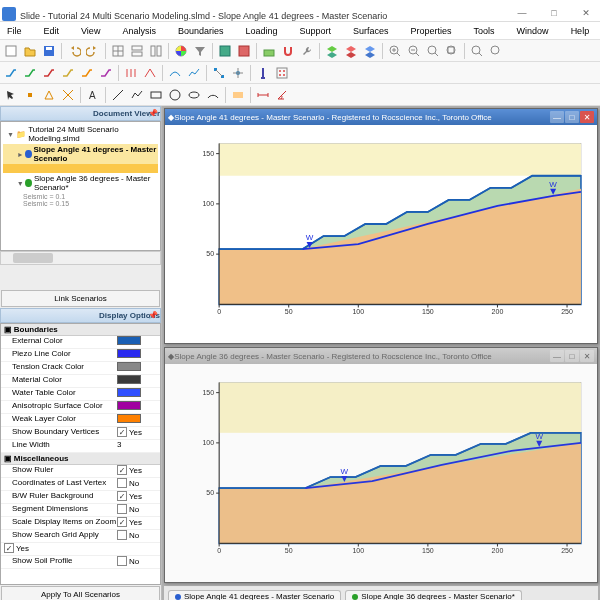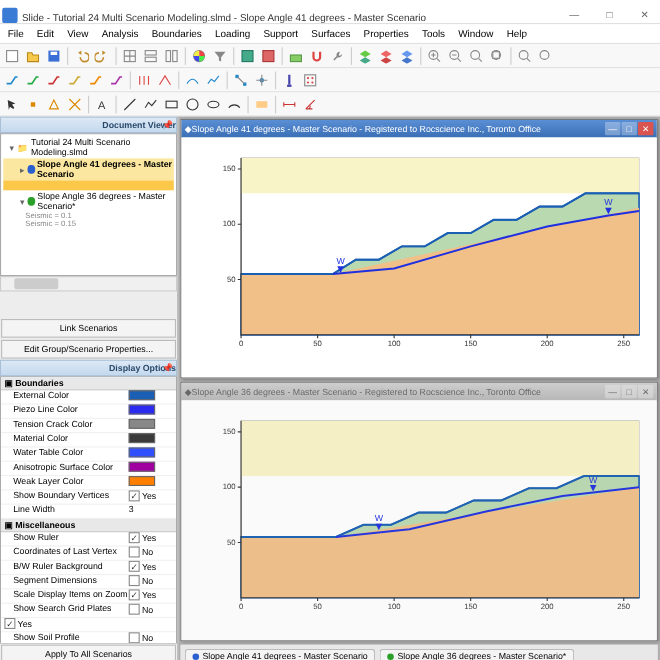--- a/index.html
+++ b/index.html
@@ -2,21 +2,21 @@
 <html><head>
 <meta charset="utf-8">
 <style>
 * { box-sizing: border-box; margin: 0; padding: 0; font-family: "Segoe UI", Tahoma, sans-serif; }
 body { width: 600px; height: 600px; background: #f0f0f0; font-size: 9px; overflow: hidden; }
 .titlebar { height: 22px; background: #fff; display: flex; align-items: flex-end; padding: 0 2px; border-bottom: 1px solid #ddd; }
 .titlebar .icon { width: 14px; height: 14px; background: #3a7bd5; border-radius: 2px; margin-right: 4px; }
 .titlebar .title { flex: 1; font-size: 9px; color: #333; }
 .titlebar .winbtns { display: flex; gap: 8px; }
 .titlebar .winbtn { width: 24px; height: 16px; display: flex; align-items: center; justify-content: center; color: #666; cursor: pointer; }
-.menubar { height: 18px; background: #fff; display: flex; align-items: center; padding: 0 2px; gap: 2px; font-size: 9px; border-bottom: 1px solid #e0e0e0; }
+.menubar { height: 18px; background: #fff; display: flex; align-items: center; padding: 0 2px; gap: 12px; font-size: 9px; border-bottom: 1px solid #e0e0e0; }
 .menubar span { padding: 1px 5px; cursor: pointer; }
 .toolbar { height: 22px; background: #f8f8f8; border-bottom: 1px solid #ddd; display: flex; align-items: center; padding: 0 2px; gap: 1px; }
 .tbtn { width: 18px; height: 18px; display: flex; align-items: center; justify-content: center; cursor: pointer; border-radius: 2px; }
 .tbtn svg { width: 14px; height: 14px; }
 .sep { width: 1px; height: 16px; background: #ccc; margin: 0 2px; }
 .workspace { display: flex; height: 498px; }
 .leftpanel { width: 162px; background: #ededed; border-right: 1px solid #bbb; display: flex; flex-direction: column; }
 .panel-header { height: 15px; background: linear-gradient(#dce8f5,#c4d9ee); border: 1px solid #a8c0d8; display: flex; align-items: center; justify-content: flex-end; font-size: 8px; font-weight: bold; color: #2a4a6a; position: relative; }
 .panel-header .pin { position: absolute; right: 2px; }
 .tree { background: #fff; border: 1px solid #aaa; height: 130px; font-size: 8px; padding: 2px; overflow: hidden; }
@@ -425,21 +425,20 @@
       </div>
       <div class="tree-child">Seismic = 0.1</div>
       <div class="tree-child">Seismic = 0.15</div>
     </div>
     <div class="hscroll">
         <div class="thumb"></div>
       </div>
 
     <div style="height:24px"></div>
     <div class="panel-btn">Link Scenarios</div>
-    <div class="panel-btn">Edit Group/Scenario Properties...</div>
 
     <div class="panel-header">
       <span>Display Options</span>
       <span class="pin">📌</span>
     </div>
     <div class="props">
       <div class="prop-group">▣ <span>Boundaries</span></div>
       <div id="brows">
           <div class="prop-row">
             <span class="name">External Color</span>
@@ -511,21 +510,21 @@
           </div>
           <div class="prop-row">
             <span class="name">Segment Dimensions</span>
             <span class="val"><span class="cb"></span>No</span>
           </div>
           <div class="prop-row">
             <span class="name">Scale Display Items on Zoom</span>
             <span class="val"><span class="cb">✓</span>Yes</span>
           </div>
           <div class="prop-row">
-            <span class="name">Show Search Grid Plates</span>
+            <span class="name">Show Search Grid Apply</span>
             <span class="val"><span class="cb"></span>No</span>
           </div>
           <div class="prop-row">
             <span class="val"><span class="cb">✓</span>Yes</span>
           </div>
           <div class="prop-row">
             <span class="name">Show Soil Profile</span>
             <span class="val"><span class="cb"></span>No</span>
           </div>
         </div>

